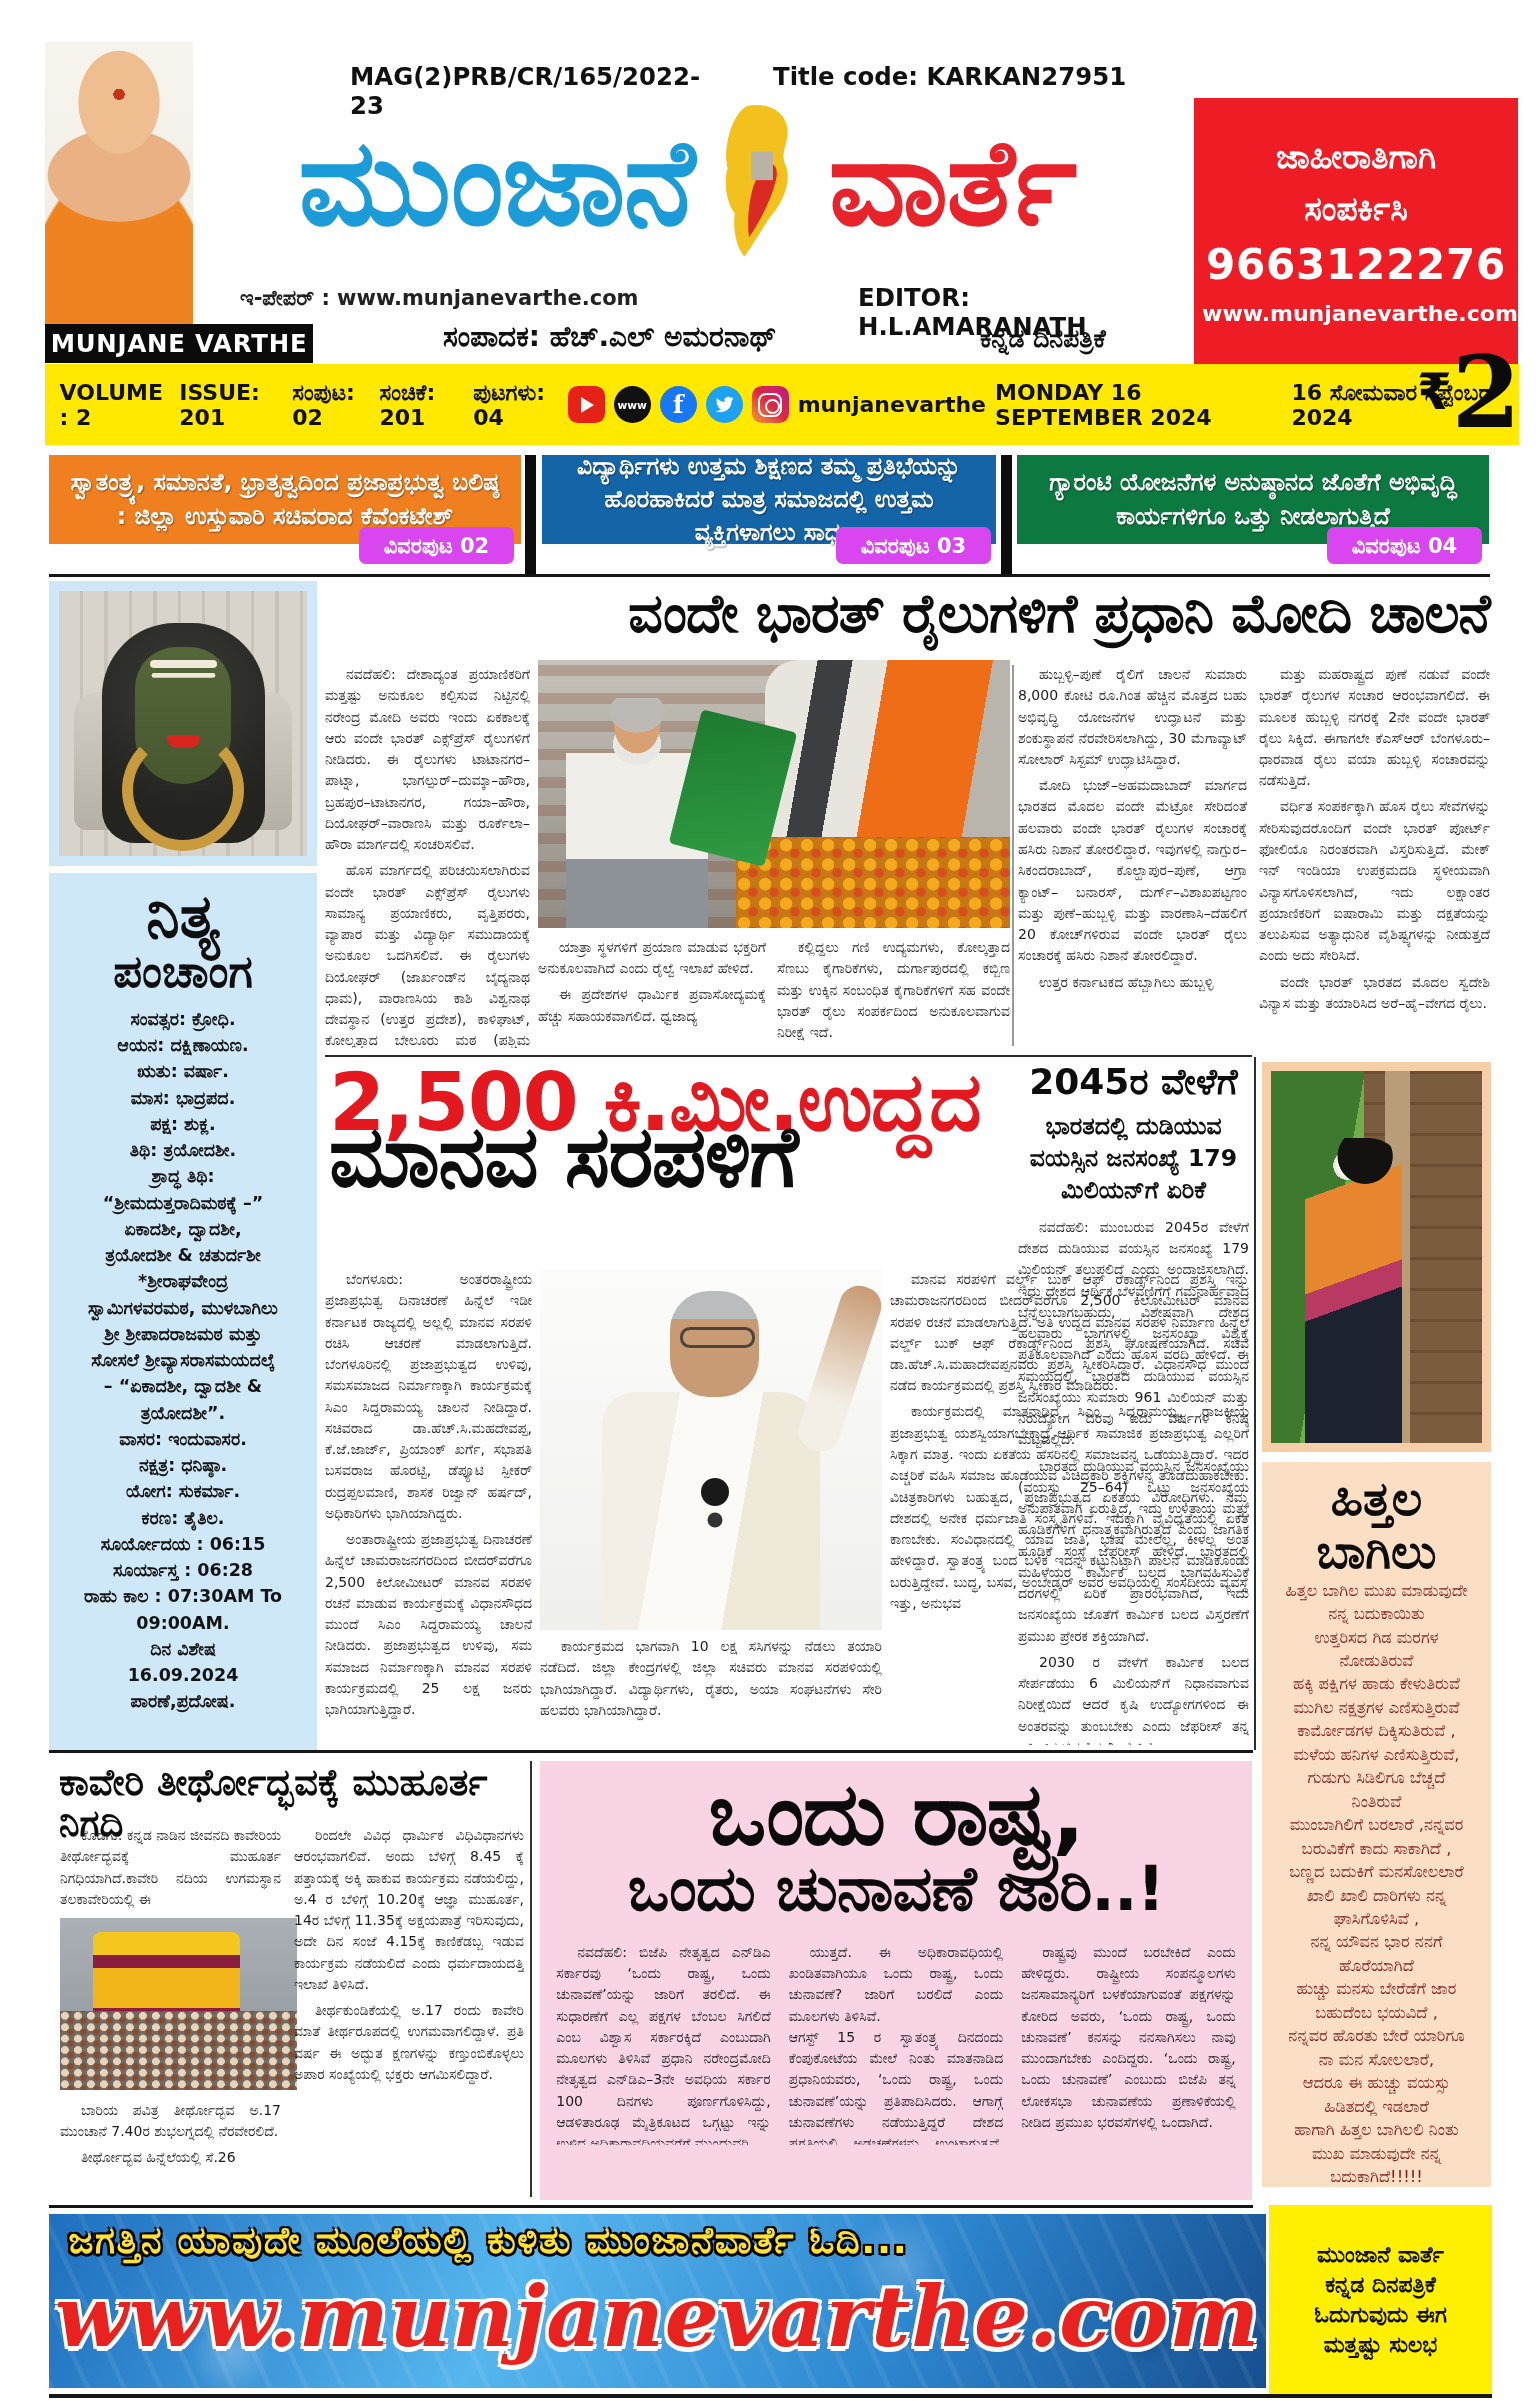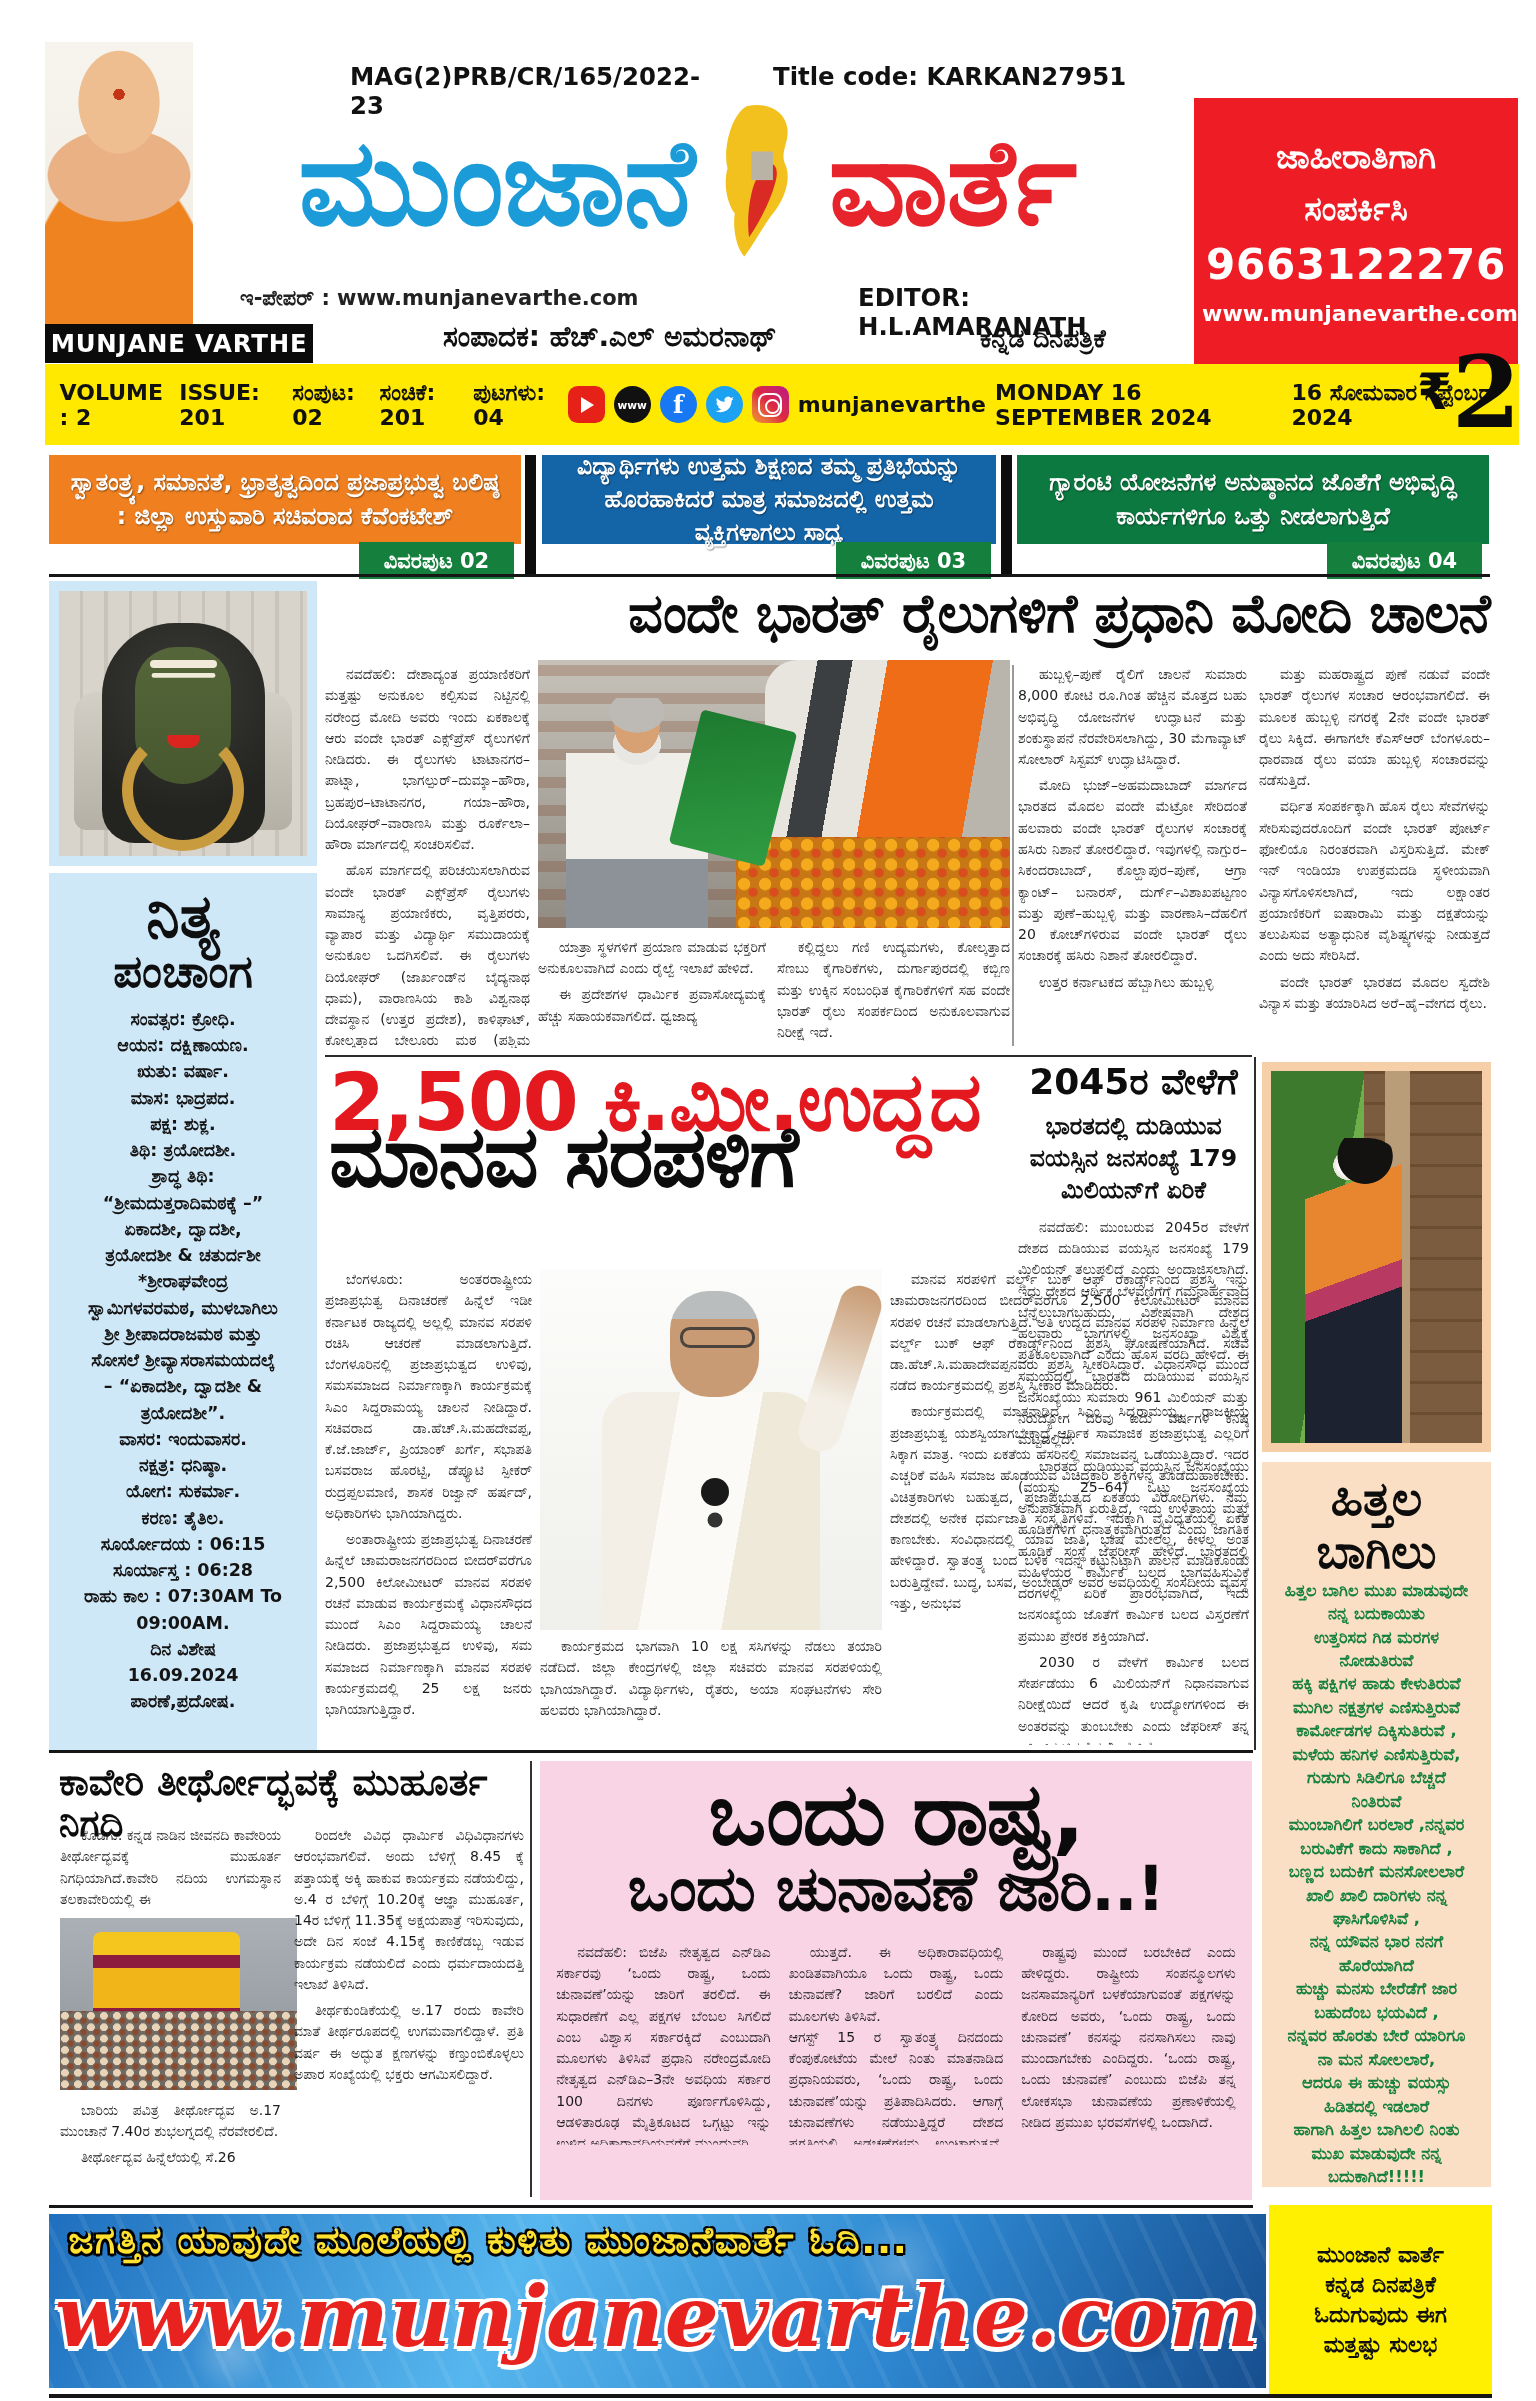--- a/index.html
+++ b/index.html
@@ -59,22 +59,22 @@
   #price-tag .amount{font-size:99px;font-weight:900;line-height:.9;font-family:"DejaVu Serif","Liberation Serif",serif;}
 
   
   .teaser{top:455px;height:89px;color:#fff;display:flex;align-items:center;justify-content:center;text-align:center;
     font-size:23.6px;font-weight:800;line-height:1.4;padding:4.9px 21px;text-shadow:0.8px 0.8px 1.6px rgba(0,0,0,.45);}
   #teaser-1{left:49px;width:472px;background:#ef7f1f;}
   #teaser-2{left:542px;width:454px;background:#1465a8;}
   #teaser-3{left:1017px;width:472px;background:#0c7a40;}
   .teaser-sep{top:455px;width:10.6px;height:122px;background:#0d0d0d;}
   #tsep-1{left:525px;} #tsep-2{left:1001px;}
-  .teaser-tag{top:542px;height:37px;width:155px;background:#15803d;color:#fff;display:flex;align-items:center;justify-content:center;
-    font-size:21px;font-weight:800;}
+  .teaser-tag{top:527px;height:37px;width:155px;background:#d946ef;color:#fff;display:flex;align-items:center;justify-content:center;
+    font-size:21px;font-weight:800;border-radius:7px;}
   #ttag-1{left:359px;} #ttag-2{left:836px;} #ttag-3{left:1327px;}
 
   #top-rule{left:49px;top:574px;width:1441px;height:3.3px;}
 
   
   #deity-photo{left:49px;top:581px;width:268px;height:285px;background:#cfe8f8;padding:9.8px;}
   #deity-inner{position:relative;width:100%;height:100%;background:
      repeating-linear-gradient(90deg,#d8d4cc 0 21px,#c9c4bb 21px 24.4px),linear-gradient(#dcd8d0,#c7c2b8);overflow:hidden;}
   #deity-hair{position:absolute;left:50%;top:12%;width:163px;height:220px;margin-left:-81px;border-radius:73px 73px 33px 33px;
      background:radial-gradient(circle at 50% 30%,#3a3a36,#23231f 70%);}
@@ -143,21 +143,21 @@
      background:linear-gradient(100deg,#3e7a2d 0 34%,#6fae4a 34% 46%,#7a5a3c 46%);}
   #woman-inner .door{position:absolute;right:0;top:0;width:56%;height:100%;
      background:repeating-linear-gradient(0deg,#7c5c3e 0 28px,#6b4d32 28px 31px);}
   #woman-inner .frame{position:absolute;right:34%;top:0;width:12%;height:100%;background:linear-gradient(#b99c78,#a5males 0);background:#b99c78;}
   #woman-inner .woman{position:absolute;left:16%;top:18%;width:46%;height:82%;
      background:radial-gradient(circle 28px at 62% 6%, #141210 97%, transparent),
      radial-gradient(circle 14.6px at 44% 9%, #ffffff 60%, #e7e2d8 98%, transparent),
      linear-gradient(160deg,transparent 18%, #e8862f 18% 46%, #b83a63 46% 54%, #1d2230 54%);border-radius:33px 33px 0 0;}
   #poem-box{left:1262px;top:1462px;width:229px;height:725px;background:#fbdfc4;text-align:center;padding:11.4px 6.5px;overflow:hidden;}
   #poem-title1,#poem-title2{font-size:47px;font-weight:900;color:#0d0d0d;line-height:1.12;}
-  .poem-line{font-size:16.3px;font-weight:700;line-height:1.44;color:#15803d;}
+  .poem-line{font-size:16.3px;font-weight:400;line-height:1.44;color:#7f1d1d;}
 
   
   #kaveri-rule{left:49px;top:1750px;width:1204px;height:3.3px;}
   #kaveri-head{left:59px;top:1763px;width:468px;font-size:37px;font-weight:900;color:#0c0c0c;line-height:1.1;}
   #kaveri-intro{left:60px;top:1825px;width:221px;height:89px;overflow:hidden;}
   #kaveri-photo{left:60px;top:1918px;width:237px;height:172px;overflow:hidden;background:linear-gradient(#aab0b6,#8d9398);}
   #kaveri-photo .crowd{position:absolute;inset:auto 0 0 0;height:46%;
      background:radial-gradient(circle 4.1px at 4.9px 4.9px,#e9d4b8 90%,transparent) 0 0/13px 11.4px,
      radial-gradient(circle 3.3px at 4.1px 4.1px,#8a4a2e 90%,transparent) 6.5px 5.7px/13px 11.4px,#6f6a63;}
   #kaveri-photo .mandap{position:absolute;left:14%;top:8%;width:62%;height:62%;

